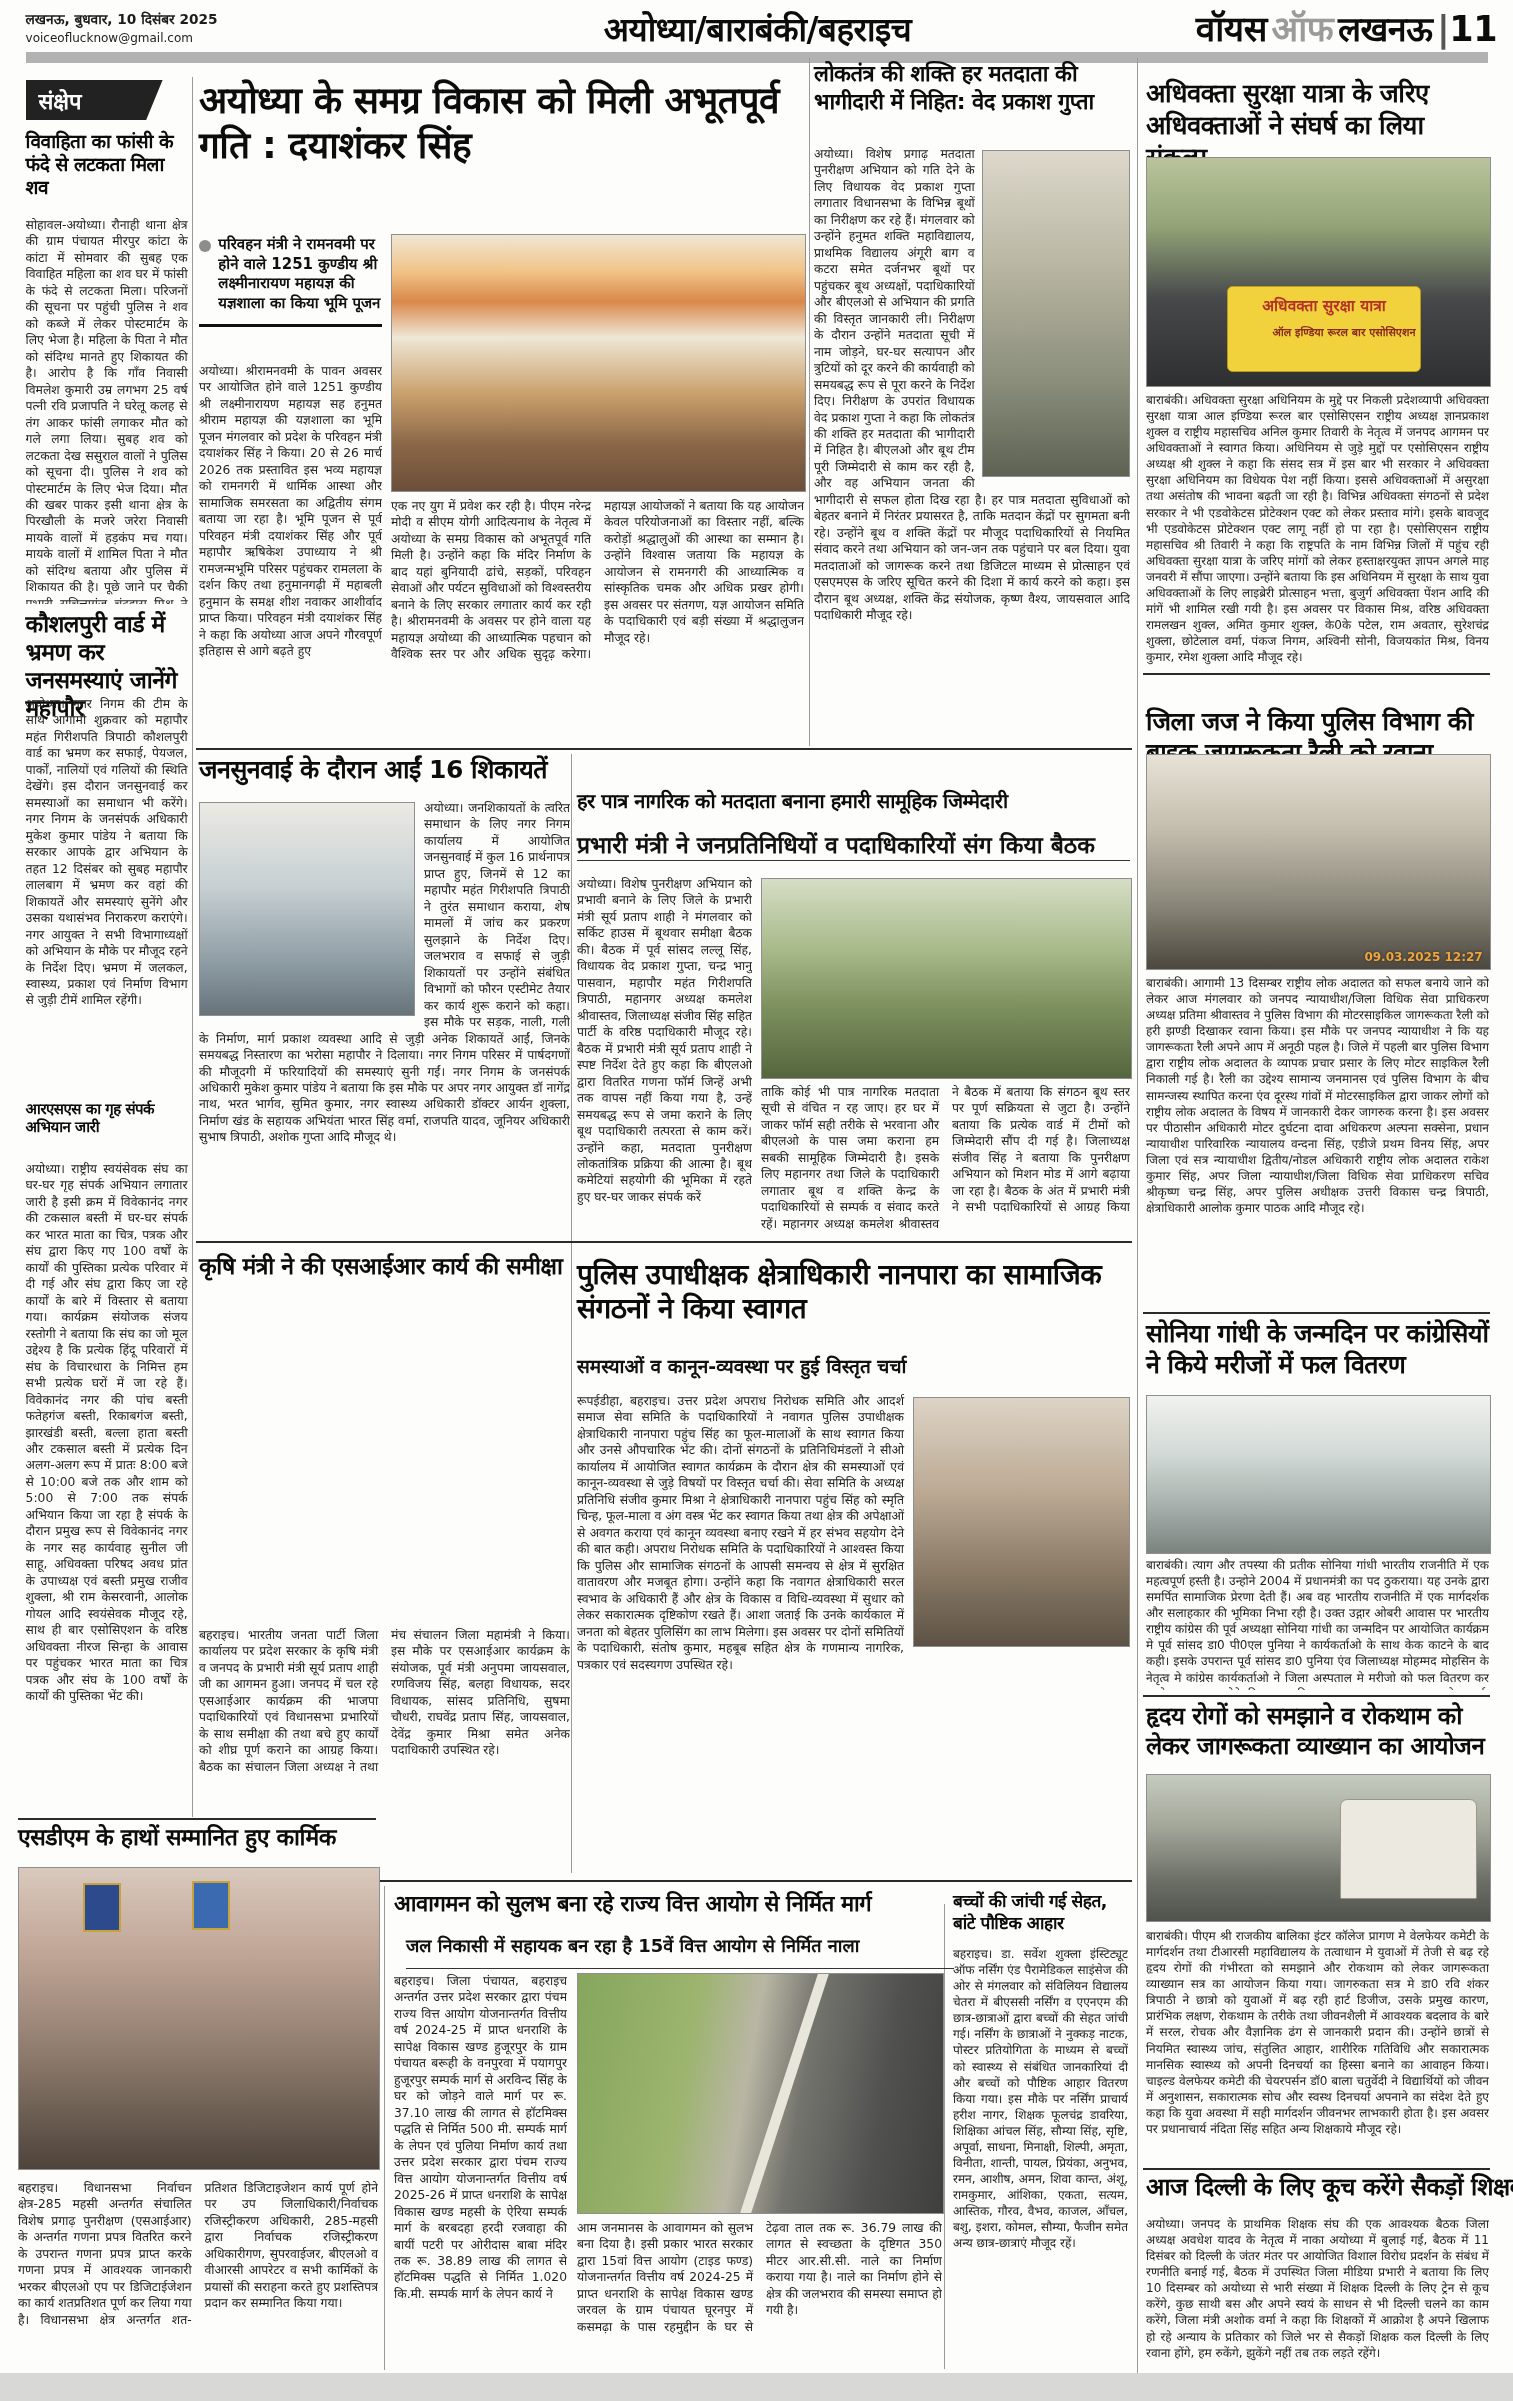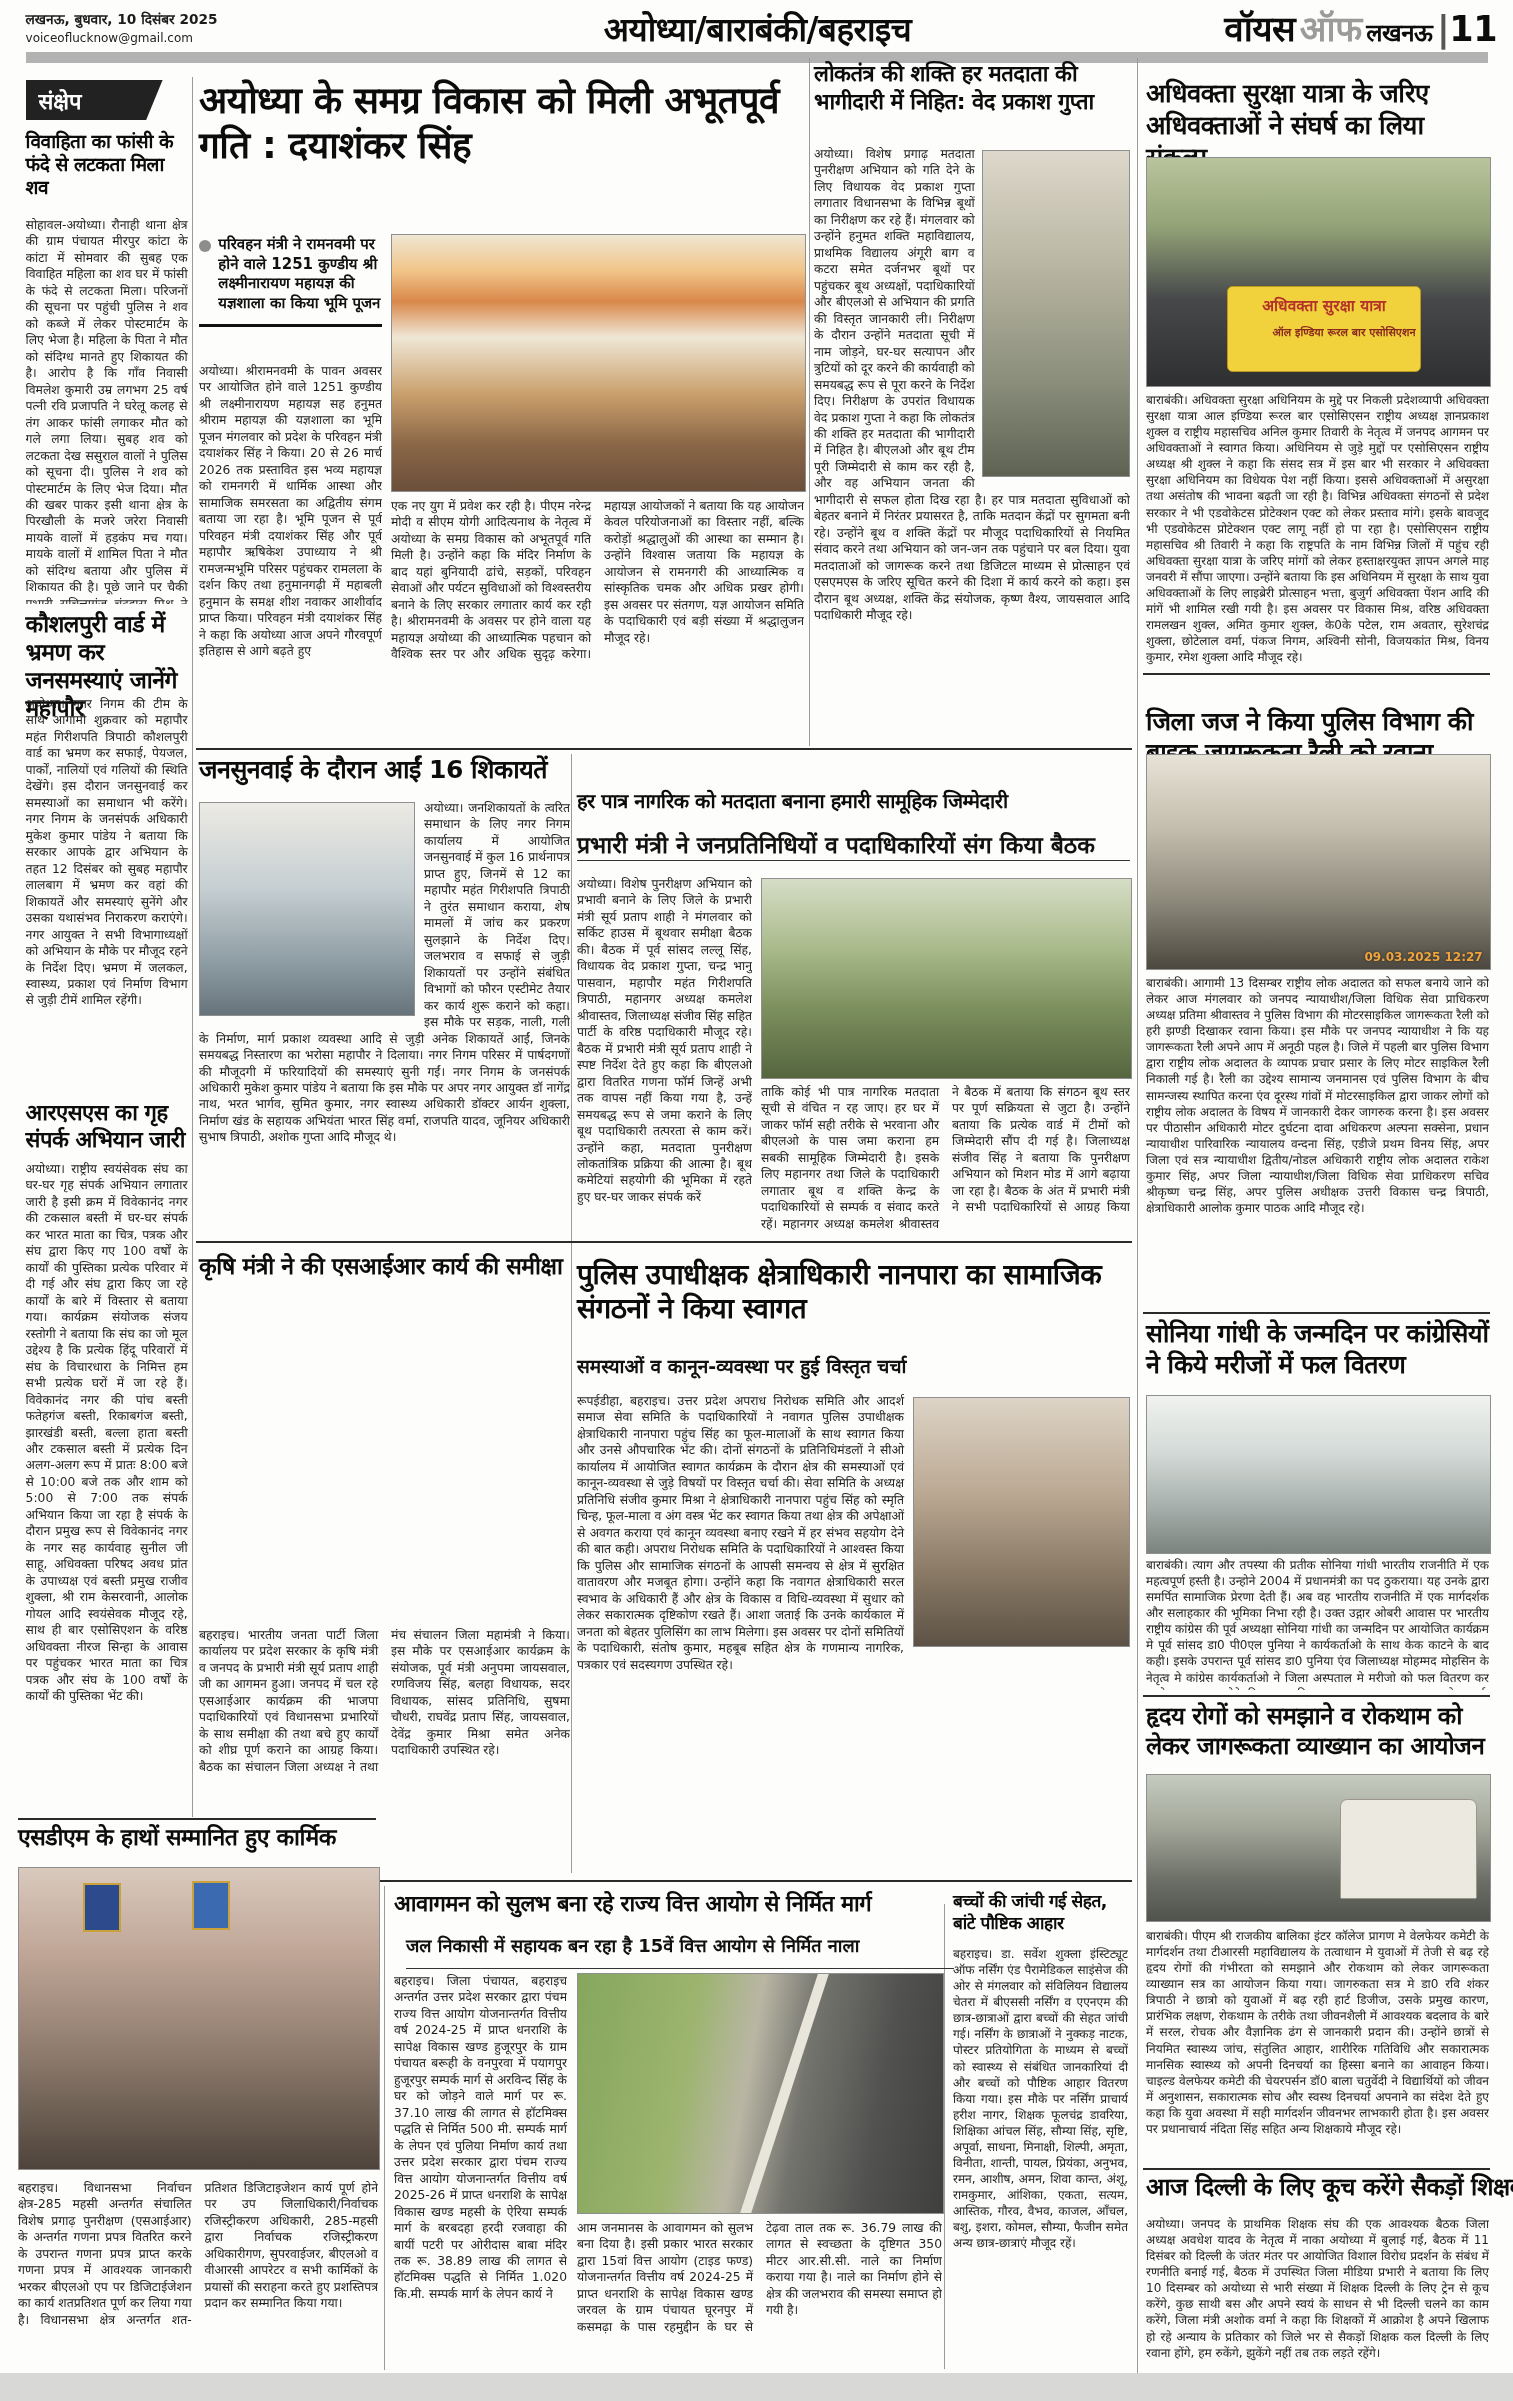--- a/index.html
+++ b/index.html
@@ -26,21 +26,21 @@
 <div id="page">
 
   <div class="abs" style="left:25.6px;top:9px;width:237px;font-size:13.7px;font-weight:bold;">लखनऊ, बुधवार, 10 दिसंबर 2025</div>
   <div class="abs" style="left:25.6px;top:31px;width:237px;font-size:12px;color:#222;">voiceoflucknow@gmail.com</div>
 
   <div class="abs headline" style="left:438px;top:5.5px;width:639px;text-align:center;font-size:33px;">अयोध्या/बाराबंकी/बहराइच</div>
 
   <div class="abs" style="left:1086px;top:3.7px;width:411px;text-align:right;white-space:nowrap;">
     <span class="headline" style="font-size:35px;">वॉयस</span>
     <span class="headline" style="font-size:35px;color:#9b9b9b;">ऑफ</span>
-    <span class="headline" style="font-size:24px;">लखनऊ</span>
+    <span class="headline" style="font-size:34px;">लखनऊ</span>
     <span class="headline" style="font-size:35px;color:#555;">|</span><span class="headline" style="font-size:35px;">11</span>
   </div>
 
   <div class="bar" style="left:25.6px;top:52px;width:1462px;height:11px;"></div>
 
   <div class="vr" style="left:192px;top:77px;height:1740px;"></div>
   <div class="vr" style="left:809px;top:58px;height:688px;"></div>
   <div class="vr" style="left:1137px;top:58px;height:2338px;"></div>
   <div class="vr" style="left:571px;top:754px;height:1119px;"></div>
   <div class="vr" style="left:384px;top:1886px;height:484px;"></div>
@@ -58,21 +58,21 @@
   <div class="abs" style="left:25.6px;top:80px;width:137px;height:40px;background:#222;color:#fff;
        font-size:22px;font-weight:bold;display:flex;align-items:center;padding-left:12.8px;
        clip-path:polygon(0 0,100% 0,88% 100%,0 100%);">संक्षेप</div>
 
   <div class="abs headline" style="left:25.6px;top:130px;width:162px;font-size:19px;line-height:1.22;">विवाहिता का फांसी के फंदे से लटकता मिला शव</div>
   <div class="abs body-text" style="left:25.6px;top:217px;width:162px;height:387px;">सोहावल-अयोध्या। रौनाही थाना क्षेत्र की ग्राम पंचायत मीरपुर कांटा के कांटा में सोमवार की सुबह एक विवाहित महिला का शव घर में फांसी के फंदे से लटकता मिला। परिजनों की सूचना पर पहुंची पुलिस ने शव को कब्जे में लेकर पोस्टमार्टम के लिए भेजा है। महिला के पिता ने मौत को संदिग्ध मानते हुए शिकायत की है। आरोप है कि गाँव निवासी विमलेश कुमारी उम्र लगभग 25 वर्ष पत्नी रवि प्रजापति ने घरेलू कलह से तंग आकर फांसी लगाकर मौत को गले लगा लिया। सुबह शव को लटकता देख ससुराल वालों ने पुलिस को सूचना दी। पुलिस ने शव को पोस्टमार्टम के लिए भेज दिया। मौत की खबर पाकर इसी थाना क्षेत्र के पिरखौली के मजरे जरेरा निवासी मायके वालों में हड़कंप मच गया। मायके वालों में शामिल पिता ने मौत को संदिग्ध बताया और पुलिस में शिकायत की है। पूछे जाने पर चैकी प्रभारी सुचित्तागंज चंद्रहास मिश्र ने बताया कि शव को पोस्टमार्टम के लिये भेजा गया है। रिपोर्ट आने के बाद स्थिति स्पष्ट होगी।</div>
 
   <div class="abs headline" style="left:25.6px;top:610px;width:162px;font-size:23px;line-height:1.22;">कौशलपुरी वार्ड में भ्रमण कर जनसमस्याएं जानेंगे महापौर</div>
   <div class="abs body-text" style="left:25.6px;top:696px;width:162px;height:398px;">अयोध्या। नगर निगम की टीम के साथ आगामी शुक्रवार को महापौर महंत गिरीशपति त्रिपाठी कौशलपुरी वार्ड का भ्रमण कर सफाई, पेयजल, पार्कों, नालियों एवं गलियों की स्थिति देखेंगे। इस दौरान जनसुनवाई कर समस्याओं का समाधान भी करेंगे। नगर निगम के जनसंपर्क अधिकारी मुकेश कुमार पांडेय ने बताया कि सरकार आपके द्वार अभियान के तहत 12 दिसंबर को सुबह महापौर लालबाग में भ्रमण कर वहां की शिकायतें और समस्याएं सुनेंगे और उसका यथासंभव निराकरण कराएंगे। नगर आयुक्त ने सभी विभागाध्यक्षों को अभियान के मौके पर मौजूद रहने के निर्देश दिए। भ्रमण में जलकल, स्वास्थ्य, प्रकाश एवं निर्माण विभाग से जुड़ी टीमें शामिल रहेंगी।</div>
 
-  <div class="abs headline" style="left:25.6px;top:1100px;width:162px;font-size:22px;line-height:1.22;">आरएसएस का गृह संपर्क अभियान जारी</div>
+  <div class="abs headline" style="left:25.6px;top:1100px;width:162px;font-size:15px;line-height:1.22;">आरएसएस का गृह संपर्क अभियान जारी</div>
   <div class="abs body-text" style="left:25.6px;top:1161px;width:162px;height:650px;">अयोध्या। राष्ट्रीय स्वयंसेवक संघ का घर-घर गृह संपर्क अभियान लगातार जारी है इसी क्रम में विवेकानंद नगर की टकसाल बस्ती में घर-घर संपर्क कर भारत माता का चित्र, पत्रक और संघ द्वारा किए गए 100 वर्षों के कार्यों की पुस्तिका प्रत्येक परिवार में दी गई और संघ द्वारा किए जा रहे कार्यों के बारे में विस्तार से बताया गया। कार्यक्रम संयोजक संजय रस्तोगी ने बताया कि संघ का जो मूल उद्देश्य है कि प्रत्येक हिंदू परिवारों में संघ के विचारधारा के निमित्त हम सभी प्रत्येक घरों में जा रहे हैं। विवेकानंद नगर की पांच बस्ती फतेहगंज बस्ती, रिकाबगंज बस्ती, झारखंडी बस्ती, बल्ला हाता बस्ती और टकसाल बस्ती में प्रत्येक दिन अलग-अलग रूप में प्रातः 8:00 बजे से 10:00 बजे तक और शाम को 5:00 से 7:00 तक संपर्क अभियान किया जा रहा है संपर्क के दौरान प्रमुख रूप से विवेकानंद नगर के नगर सह कार्यवाह सुनील जी साहू, अधिवक्ता परिषद अवध प्रांत के उपाध्यक्ष एवं बस्ती प्रमुख राजीव शुक्ला, श्री राम केसरवानी, आलोक गोयल आदि स्वयंसेवक मौजूद रहे, साथ ही बार एसोसिएशन के वरिष्ठ अधिवक्ता नीरज सिन्हा के आवास पर पहुंचकर भारत माता का चित्र पत्रक और संघ के 100 वर्षों के कार्यों की पुस्तिका भेंट की।</div>
 
   <div class="abs headline" style="left:199px;top:78px;width:610px;font-size:37px;line-height:1.22;">अयोध्या के समग्र विकास को मिली अभूतपूर्व गति : दयाशंकर सिंह</div>
 
   <div class="abs" style="left:199px;top:235px;width:183px;display:flex;gap:7.3px;border-bottom:3.7px solid #111;padding-bottom:11px;">
     <span class="dot"></span>
     <span class="subhead" style="font-size:15px;line-height:1.3;">परिवहन मंत्री ने रामनवमी पर होने वाले 1251 कुण्डीय श्री लक्ष्मीनारायण महायज्ञ की यज्ञशाला का किया भूमि पूजन</span>
   </div>
 
   <div class="photo" style="left:391px;top:234px;width:413px;height:256px;

